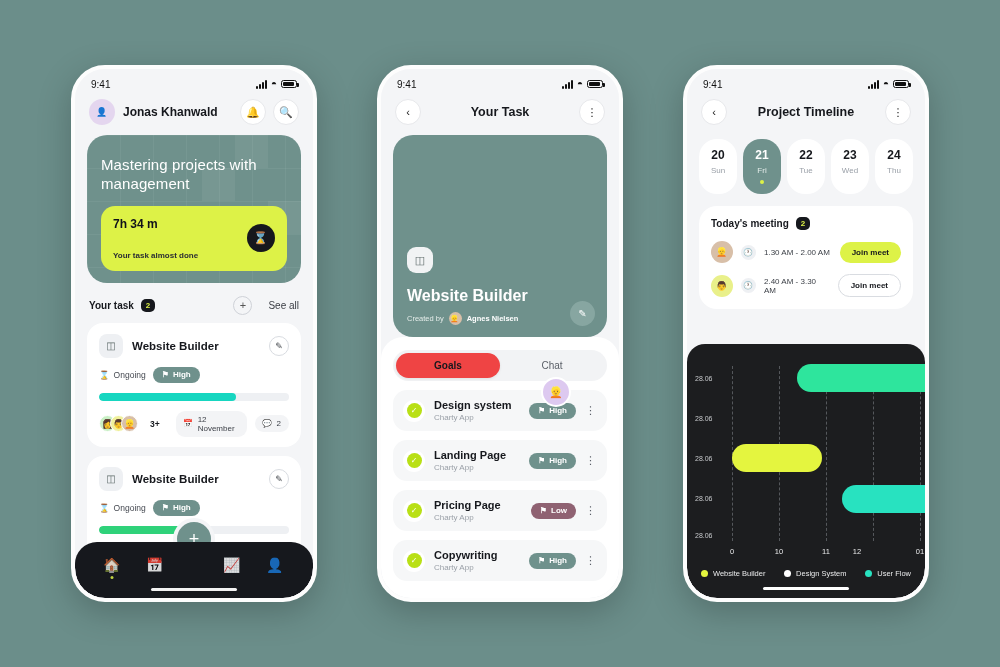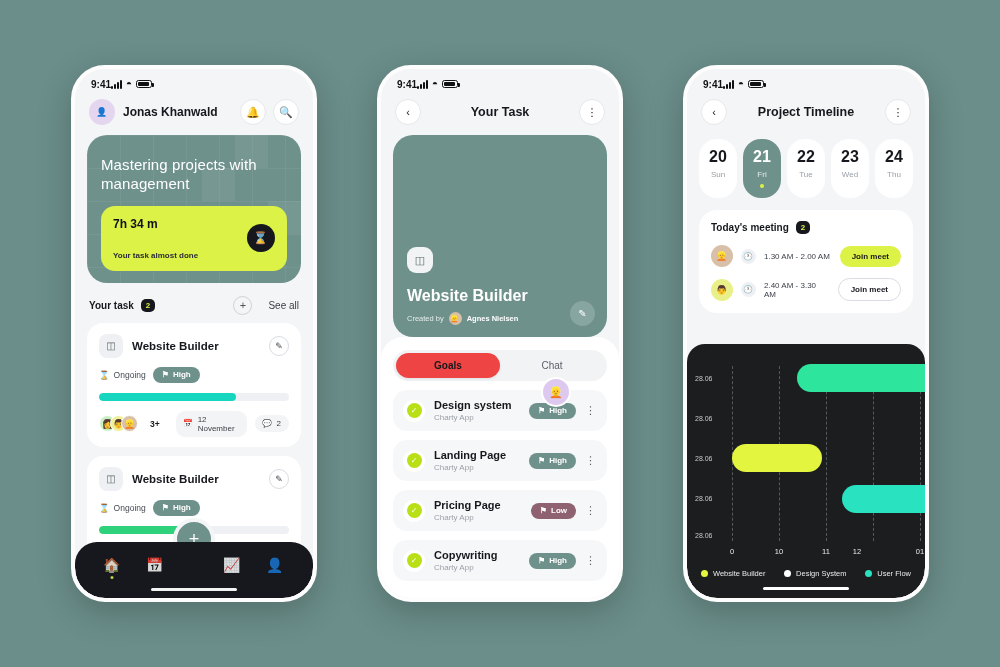--- a/index.html
+++ b/index.html
@@ -19,22 +19,22 @@
     position: relative;
     overflow: hidden;
     box-shadow: 0 10px 34px rgba(0,0,0,.22);
     border: 4px solid #fdfdfd;
     display: flex; flex-direction: column;
   }
   .phone-inner { position: relative; width: 100%; height: 100%; overflow: hidden; border-radius: 30px; background:#f4f5f7; }
 
   
   .statusbar {
-    height: 26px; display: flex; align-items: center; justify-content: flex-start;
-    padding: 4px 16px 0 16px; font-size: 10px; font-weight: bold; color: #111;
+    height: 26px; display: flex; align-items: center; justify-content: space-between;
+    padding: 4px 16px 0 16px; font-size: 10px; font-weight: normal; color: #111;
   }
   .statusbar .right { display: flex; align-items: center; gap: 4px; }
   .sig { display: inline-flex; align-items: flex-end; gap: 1px; height: 9px; }
   .sig i { display:block; width: 2px; background: #111; border-radius: 1px; }
   .sig i:nth-child(1){height:3px}.sig i:nth-child(2){height:5px}.sig i:nth-child(3){height:7px}.sig i:nth-child(4){height:9px}
   .wifi { font-size: 10px; line-height: 1; }
   .batt { width: 16px; height: 8px; border: 1.4px solid #111; border-radius: 2.5px; position: relative; }
   .batt::after { content:''; position:absolute; right:-3px; top:2px; width:1.6px;height:3.5px;background:#111;border-radius:0 1px 1px 0;}
   .batt i { position:absolute; left:1px; top:1px; bottom:1px; width: 11px; background:#111; border-radius:1px;}
 
@@ -138,21 +138,21 @@
   .goal .chk { width:22px;height:22px;border-radius:50%;background:#fff;display:flex;align-items:center;justify-content:center;}
   .goal .chk i { width:15px;height:15px;border-radius:50%;background:#b9e016;color:#fff;font-size:8px;display:flex;align-items:center;justify-content:center;font-style:normal;}
   .goal .tx { flex:1; }
   .goal .tx .n { font-size: 11px; font-weight: 700; color:#16181d;}
   .goal .tx .s { font-size: 8px; color:#9aa0a8; margin-top:2px;}
   .goal .dots { font-size: 11px; color:#5b6068; letter-spacing:1px; }
 
   
   .days { display:flex; gap:6px; padding: 4px 12px 12px; }
   .day { flex:1; background:#fff; border-radius: 18px; padding: 9px 0 10px; text-align:center; }
-  .day .n { font-size: 16px; font-weight: 700; color:#16181d;}
+  .day .n { font-size: 12px; font-weight: 700; color:#16181d;}
   .day .w { font-size: 8px; color:#9aa0a8; margin-top: 4px;}
   .day.on { background:#6f918c; }
   .day.on .n { color:#fff; }
   .day.on .w { color:#e3ebe9; }
   .day.on .dot { width:4px;height:4px;border-radius:50%;background:#ddf247;margin: 5px auto 0;}
 
   .meet-card { margin: 0 12px; background:#fff; border-radius: 18px; padding: 11px 12px 12px; }
   .meet-head { display:flex;align-items:center;gap:7px; }
   .meet-head .t { font-size: 10px; font-weight: 700; color:#16181d;}
   .meet-row { display:flex;align-items:center;gap:8px; margin-top: 11px;}

